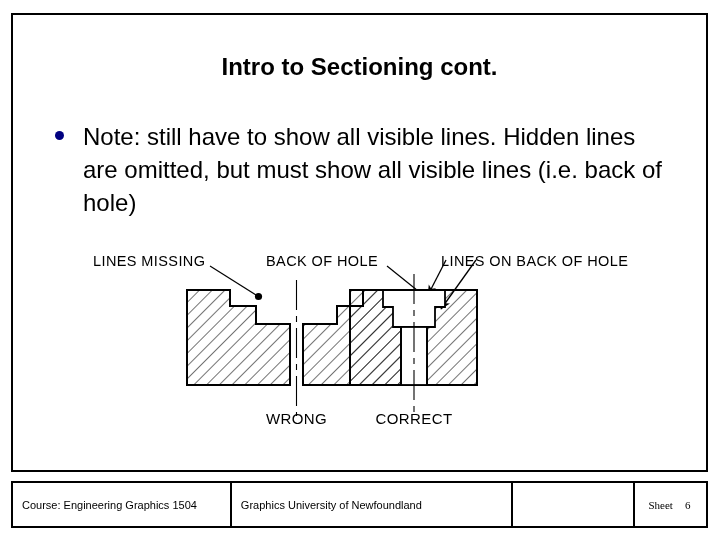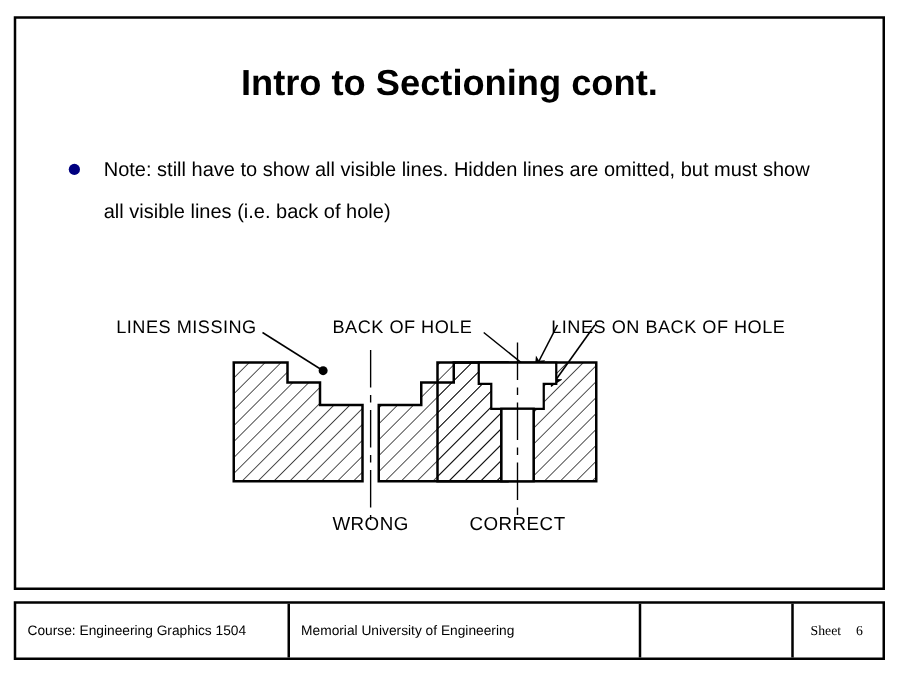--- a/index.html
+++ b/index.html
@@ -27,21 +27,21 @@
     box-sizing: border-box;
   }
 
   
   #slide-title {
     position: absolute;
     left: 11px;
     top: 50px;
     width: 697px;
     text-align: center;
-    font-size: 29px;
+    font-size: 24px;
     font-weight: bold;
     letter-spacing: 0px;
     line-height: 34px;
     white-space: nowrap;
   }
 
   
   #body-list {
     position: absolute;
     left: 55px;
@@ -55,21 +55,21 @@
   .bullet-dot {
     width: 9px;
     height: 9px;
     border-radius: 50%;
     background: #000080;
     margin-top: 11px;
     margin-right: 19px;
     flex: 0 0 auto;
   }
   .bullet-text {
-    font-size: 16px;
+    font-size: 24px;
     line-height: 33px;
     max-width: 580px;
   }
 
   
   #figure {
     position: absolute;
     left: 60px;
     top: 238px;
     width: 600px;
@@ -165,21 +165,21 @@
 
     <text x="354" y="186" text-anchor="middle" font-family="Liberation Sans, sans-serif" font-size="15" fill="#000000" letter-spacing="0.4">CORRECT</text>
   </svg>
 </div>
 
 <div id="footer-table">
   <div class="footer-cell fc-course">
     <span>Course: Engineering Graphics 1504</span>
   </div>
   <div class="footer-cell fc-univ">
-    <span>Memorial University of Engineering</span>
+    <span>Graphics University of Newfoundland</span>
   </div>
   <div class="footer-cell fc-blank">
     <span></span>
   </div>
   <div class="footer-cell fc-sheet">
     <span>Sheet</span>
     <span class="sheet-num">6</span>
   </div>
 </div>
 

